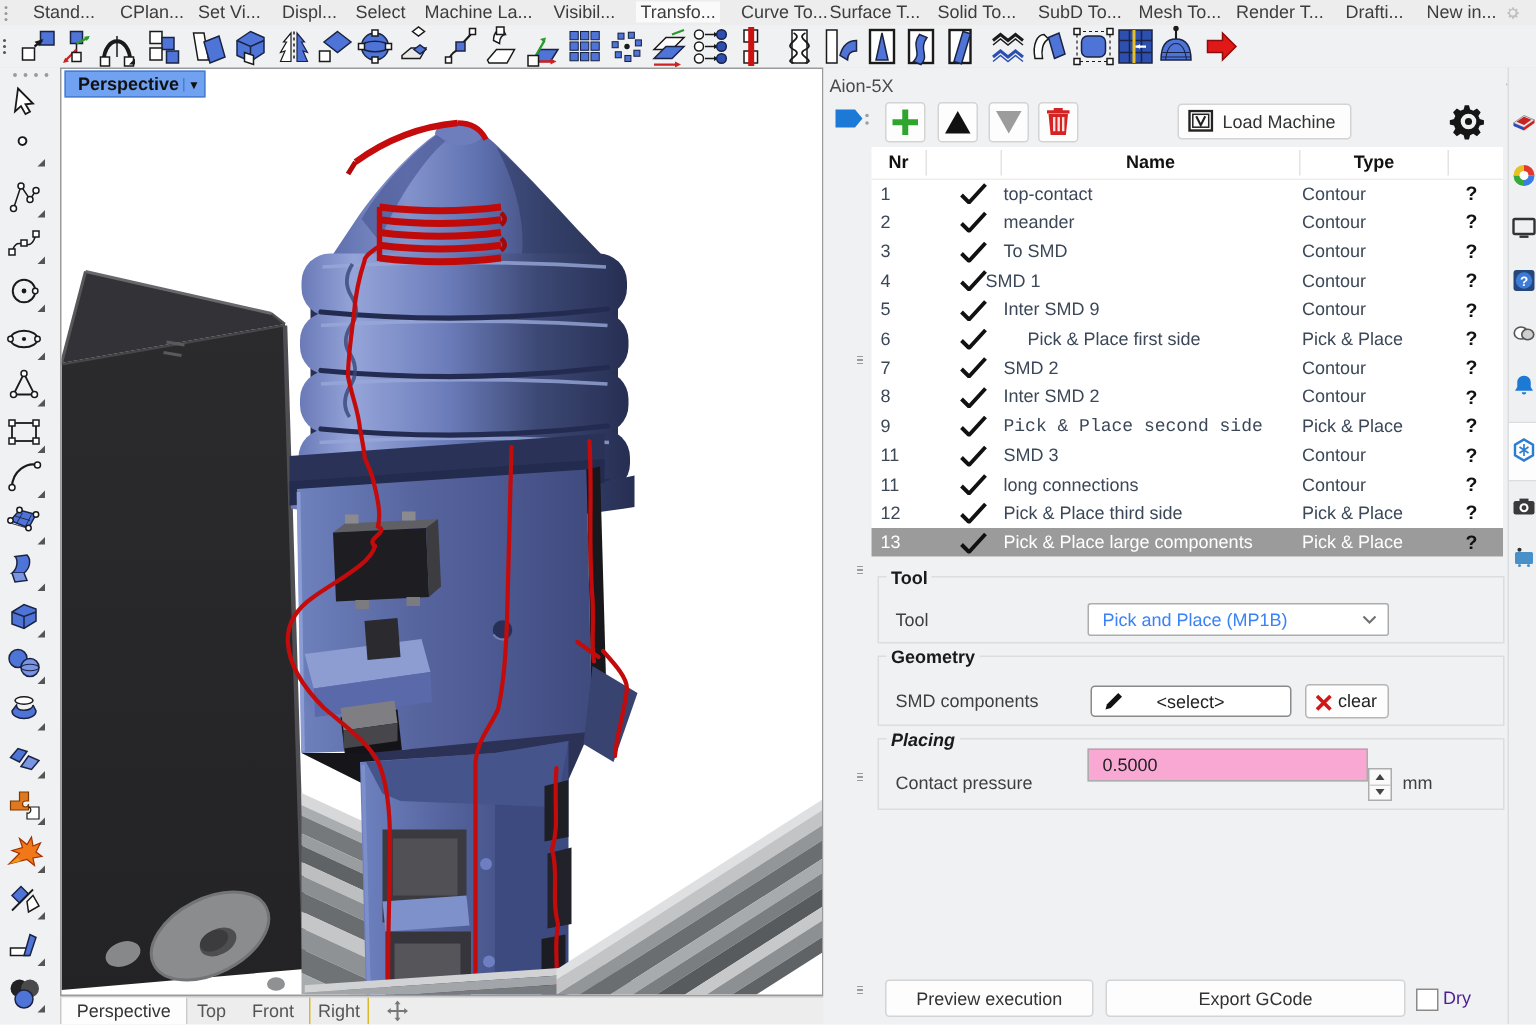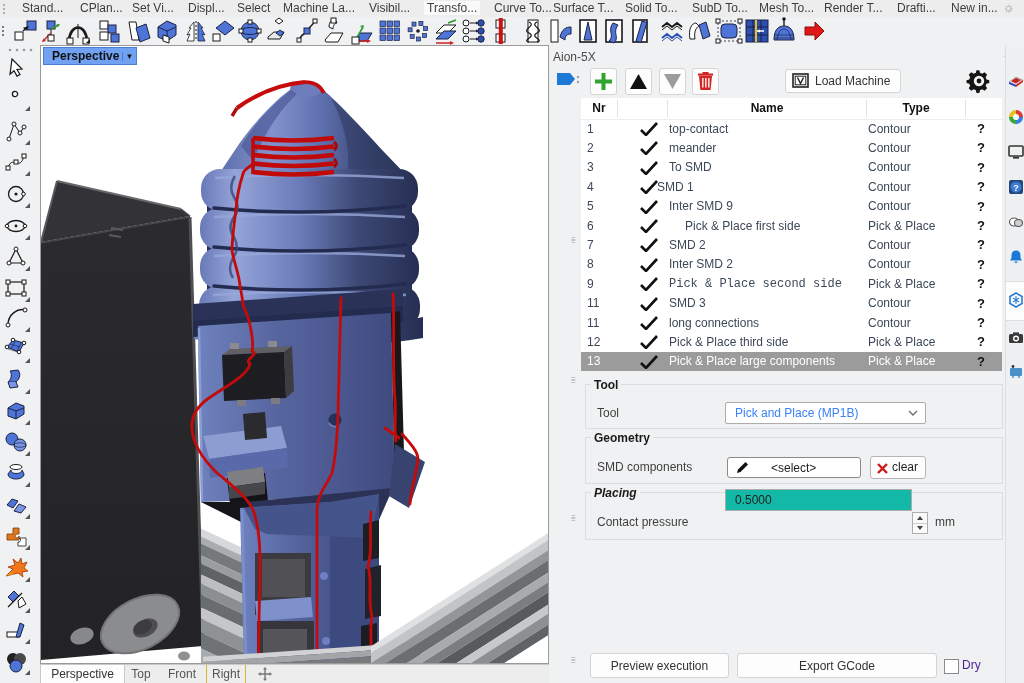--- a/index.html
+++ b/index.html
@@ -740,21 +740,21 @@
     </div>
     <div class="btn" style="left:321px;top:411px;width:56px;height:23px;border-color:#b5b5b5;">
       <svg style="position:absolute;left:6px;top:6px" width="11" height="11" viewBox="0 0 11 11">
           <path d="M1 1l9 9M10 1l-9 9" stroke="#d01818" stroke-width="2.4"></path>
         </svg>
       <span style="position:absolute;left:21px;top:3px;font-size:12px;color:#222;">clear</span>
     </div>
     <div class="gbx" style="left:36px;top:447px;width:418px;height:48px;"></div>
     <div class="glabel" style="left:42px;top:441px;font-style:italic;">Placing</div>
     <div class="flabel" style="left:48px;top:470px;">Contact pressure</div>
-    <div class="abs" style="left:176px;top:444px;width:187px;height:22px;background:#14b8a6;border:1px solid #adadad;box-sizing:border-box;">
+    <div class="abs" style="left:176px;top:454px;width:187px;height:22px;background:#f9a8d4;border:1px solid #adadad;box-sizing:border-box;">
       <span style="position:absolute;left:9px;top:3px;font-size:12px;color:#222;">0.5000</span>
     </div>
     <div class="abs" style="left:363px;top:467px;width:16px;height:22px;background:#fafafa;border:1px solid #adadad;box-sizing:border-box;">
       <svg style="position:absolute;left:3px;top:2px" width="8" height="6" viewBox="0 0 8 6">
           <path d="M4 1L7 5H1z" fill="#444"></path>
         </svg>
       <svg style="position:absolute;left:3px;top:12px" width="8" height="6" viewBox="0 0 8 6">
           <path d="M4 5L1 1h6z" fill="#444"></path>
         </svg>
       <div style="position:absolute;left:0;top:10px;width:14px;height:1px;background:#d0d0d0"></div>

